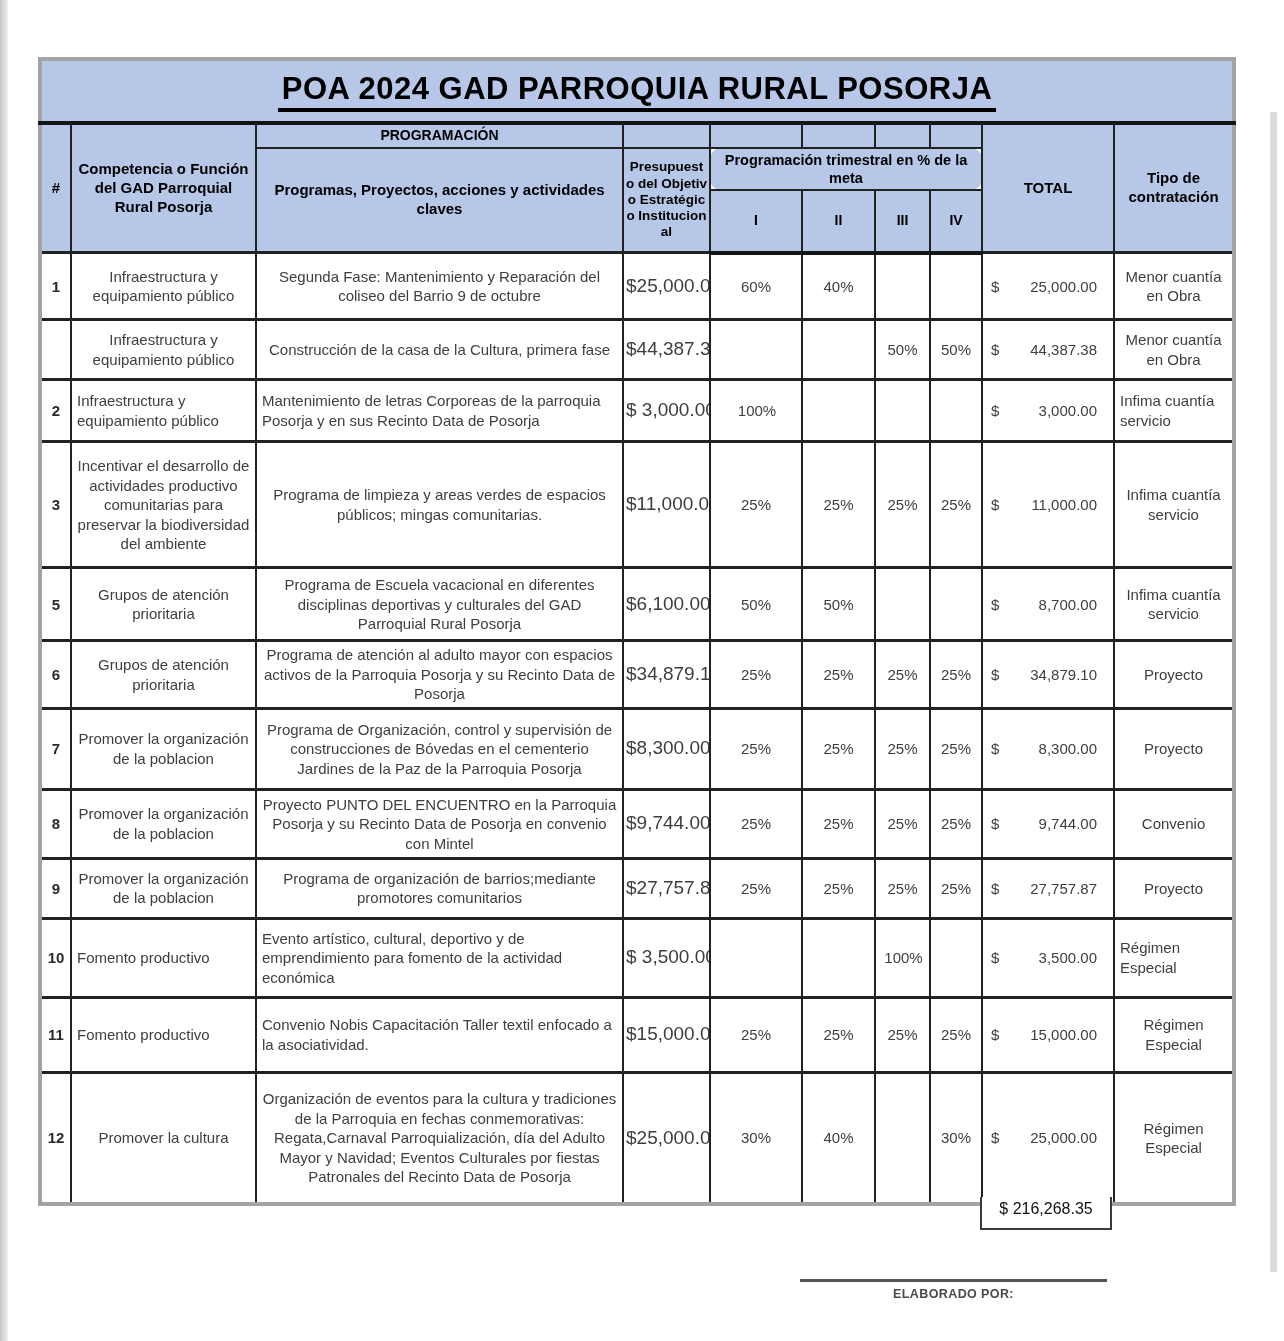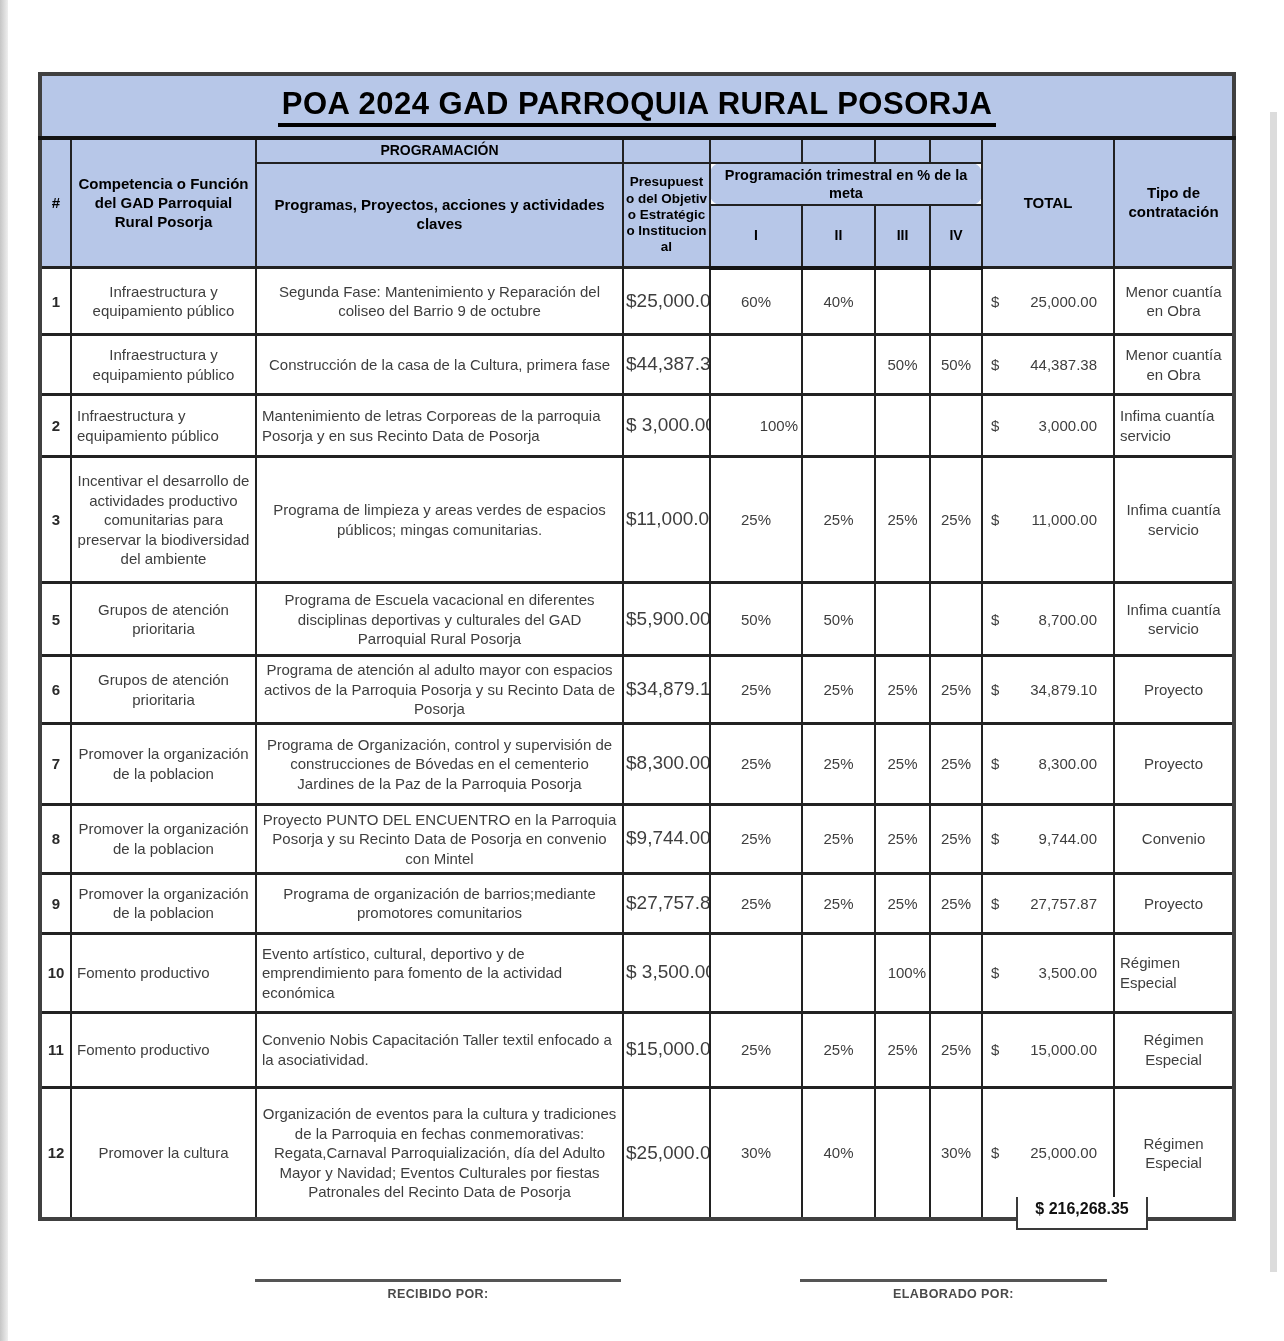--- a/index.html
+++ b/index.html
@@ -7,23 +7,23 @@
     width:1284px;height:1341px;position:relative;background:#ffffff;
     font-family:"Liberation Sans", sans-serif;
     -webkit-font-smoothing:antialiased;
   }
   .page{position:absolute;inset:0;background:#fff;overflow:hidden;}
   .edge-left{position:absolute;left:0;top:0;width:8px;height:1341px;
     background:linear-gradient(to right,#c6c6c6,#efefef);}
   .edge-right{position:absolute;left:1270px;top:112px;width:7px;height:1160px;background:#dcdcdc;}
 
   table.poa{
-    position:absolute;left:38px;top:72px;width:1194px;
+    position:absolute;left:38px;top:57px;width:1194px;
     border-collapse:collapse;table-layout:fixed;
-    border:4px solid #404040;
+    border:4px solid #a3a3a3;
   }
   .poa th,.poa td{border:2px solid #222;overflow:hidden;}
 
   
   tr.title-row th{
     background:#b7c7e8;height:58px;text-align:center;vertical-align:middle;
     border-bottom:4px solid #141414;
   }
   tr.title-row .u{
     display:inline-block;font-size:31px;font-weight:bold;color:#000;
@@ -42,30 +42,30 @@
   .poa thead tr:last-child th{border-bottom:4px solid #141414;}
 
   
   .poa tbody td{
     font-size:15px;color:#3e3e3e;text-align:center;vertical-align:middle;
     padding:3px 5px;line-height:1.3;border-width:3px 2px;background:#fff;
   }
   .poa tbody td.num{font-weight:bold;color:#2a2a2a;padding:3px 2px;}
   .poa tbody td.pres{padding:3px 2px;font-size:19px;white-space:pre;}
   .poa tbody td.left{text-align:left;}
-  .poa tbody td.pct.right{text-align:right;padding-right:3px;}
+  .poa tbody td.pct.right{text-align:center;padding-right:3px;}
   .poa tbody td.total-cell{padding:0;}
   .total-wrap{display:flex;justify-content:space-between;align-items:center;padding:0 16px 0 8px;}
   .total-wrap .amt{text-align:right;}
 
   .grand-total{
-    position:absolute;left:1016px;top:1197px;width:132px;height:33px;
+    position:absolute;left:980px;top:1197px;width:132px;height:33px;
     border:2px solid #3a3a3a;border-top:none;box-sizing:border-box;
     display:flex;justify-content:center;align-items:flex-start;
-    font-weight:bold;font-size:16px;color:#111;padding-top:3px;background:#fff;
+    font-weight:normal;font-size:16px;color:#111;padding-top:3px;background:#fff;
   }
 
   .sig{position:absolute;}
   .sig .line{border-top:3px solid #555;width:100%;}
   .sig .lbl{
     text-align:center;font-weight:bold;font-size:12.5px;color:#4a4a4a;
     margin-top:5px;letter-spacing:.4px;
   }
   .sig-left{left:255px;top:1279px;width:366px;}
   .sig-right{left:800px;top:1279px;width:307px;}
@@ -186,21 +186,21 @@
               <span>$</span>
               <span class="amt">11,000.00</span>
             </div>
           </td>
           <td class="tipo">Infima cuantía servicio</td>
         </tr>
         <tr style="height: 73px;">
           <td class="num">5</td>
           <td class="comp">Grupos de atención prioritaria</td>
           <td class="prog">Programa de Escuela vacacional en diferentes disciplinas deportivas y culturales del GAD Parroquial Rural Posorja</td>
-          <td class="pres">$5,900.00</td>
+          <td class="pres">$6,100.00</td>
           <td class="pct">50%</td>
           <td class="pct">50%</td>
           <td class="pct"></td>
           <td class="pct"></td>
           <td class="total-cell">
             <div class="total-wrap">
               <span>$</span>
               <span class="amt">8,700.00</span>
             </div>
           </td>
@@ -323,21 +323,17 @@
               <span class="amt">25,000.00</span>
             </div>
           </td>
           <td class="tipo">Régimen Especial</td>
         </tr>
       </tbody>
   </table>
 
   <div class="grand-total">$ 216,268.35</div>
 
-  <div class="sig sig-left">
-    <div class="line"></div>
-    <div class="lbl">RECIBIDO POR:</div>
-  </div>
   <div class="sig sig-right">
     <div class="line"></div>
     <div class="lbl">ELABORADO POR:</div>
   </div>
 </div>
 
 </body></html>

